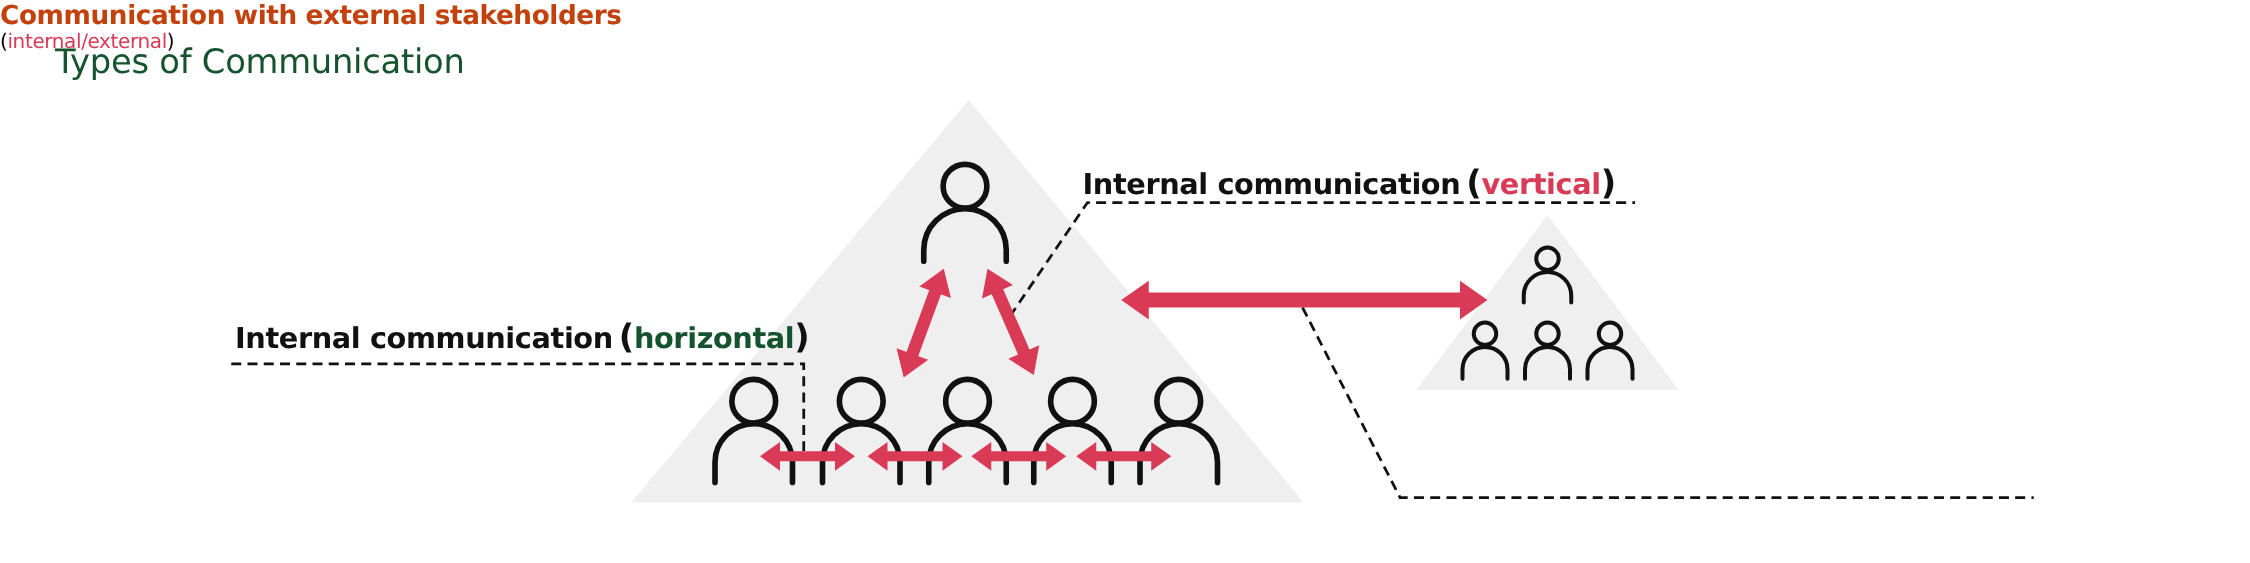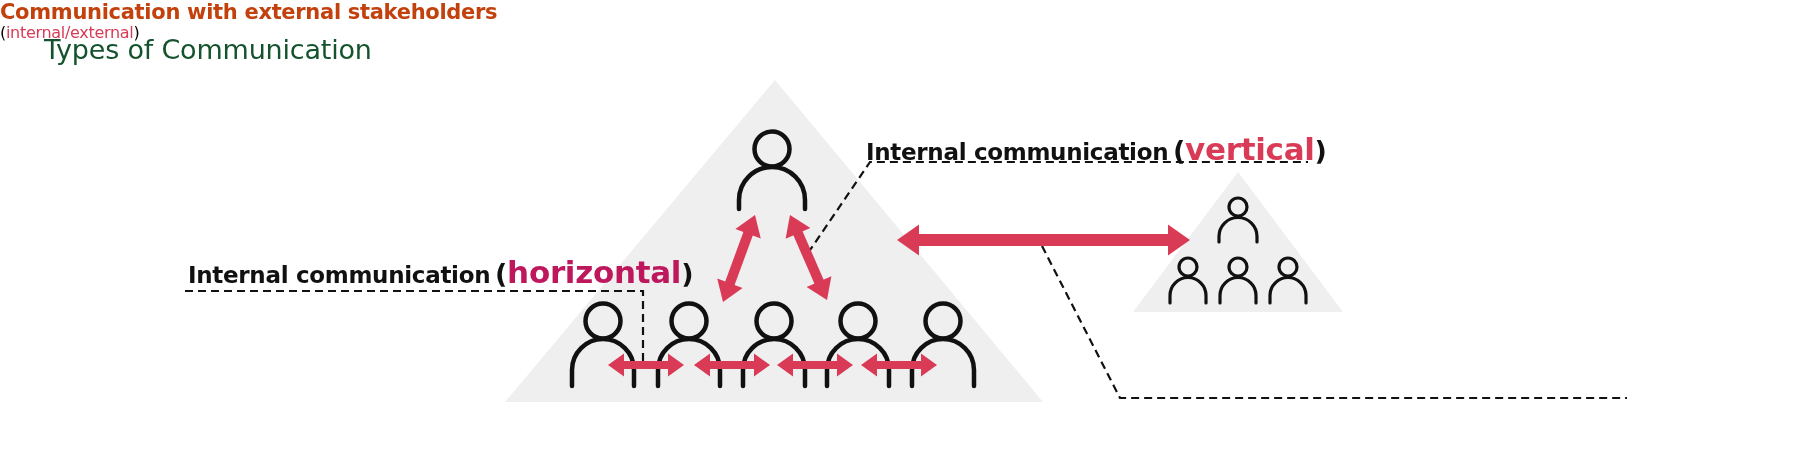--- a/index.html
+++ b/index.html
@@ -18,21 +18,21 @@
   .callout{
     position:absolute;white-space:nowrap;letter-spacing:-0.3px;
   }
   .callout .black-part{
     font-size:23px;font-weight:700;color:#111111;
   }
   .callout .paren{
     font-size:27px;font-weight:700;color:#111111;
   }
   .callout .accent-part{
-    font-size:31px;font-weight:700;
+    font-size:23px;font-weight:700;
   }
   .callout-vertical{left:866px;top:131px;}
   .callout-horizontal{left:188px;top:254px;}
   .callout-external{left:1128px;top:329px;white-space:nowrap;letter-spacing:-0.3px;}
   .callout-external .line1{font-size:21px;font-weight:700;color:#c2410c;line-height:1.15;}
   .callout-external .line2{line-height:1.1;}
 </style>
 </head>
 <body>
 
@@ -123,21 +123,21 @@
 
   <div class="page-title" style="color: #14532d;">Types of Communication</div>
 
   <div class="callout callout-vertical">
     <span class="black-part">Internal communication</span>
     <span class="paren">(</span><span class="accent-part accent-color" style="color: rgb(217, 58, 86);">vertical</span><span class="paren">)</span>
   </div>
 
   <div class="callout callout-horizontal">
     <span class="black-part">Internal communication</span>
-    <span class="paren">(</span><span class="accent-part accent-color" style="color: #be185d;">horizontal</span><span class="paren">)</span>
+    <span class="paren">(</span><span class="accent-part accent-color" style="color: #14532d;">horizontal</span><span class="paren">)</span>
   </div>
 
   <div class="callout-external">
     <div class="line1">Communication with external stakeholders</div>
     <div class="line2">
       <span class="paren">(</span><span class="accent-part accent-color" style="color: rgb(217, 58, 86);">internal/external</span><span class="paren">)</span>
     </div>
   </div>
 
 </div>

